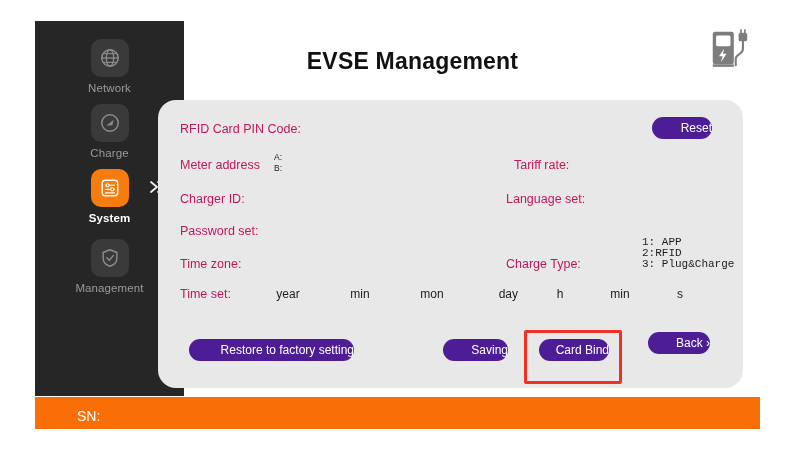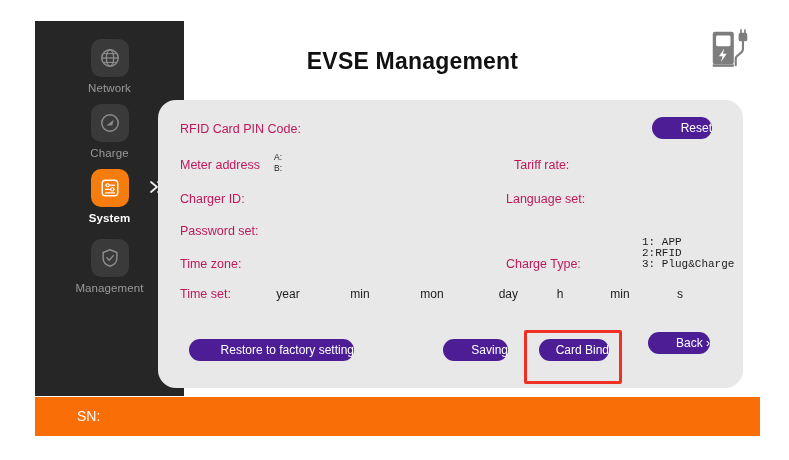--- a/index.html
+++ b/index.html
@@ -153,21 +153,21 @@
     width: 98px; height: 54px;
     border: 3px solid #ee3124;
     border-radius: 2px;
     box-sizing: border-box;
   }
 
   
   #status-bar {
     position: absolute;
     left: 35px; top: 397px;
-    width: 725px; height: 39px;
+    width: 725px; height: 32px;
     background: #fa6e07;
   }
   #sn-text {
     position: absolute;
     left: 42px; top: 11px;
     font-size: 14px;
     color: #ffffff;
   }
 </style>
 </head>

